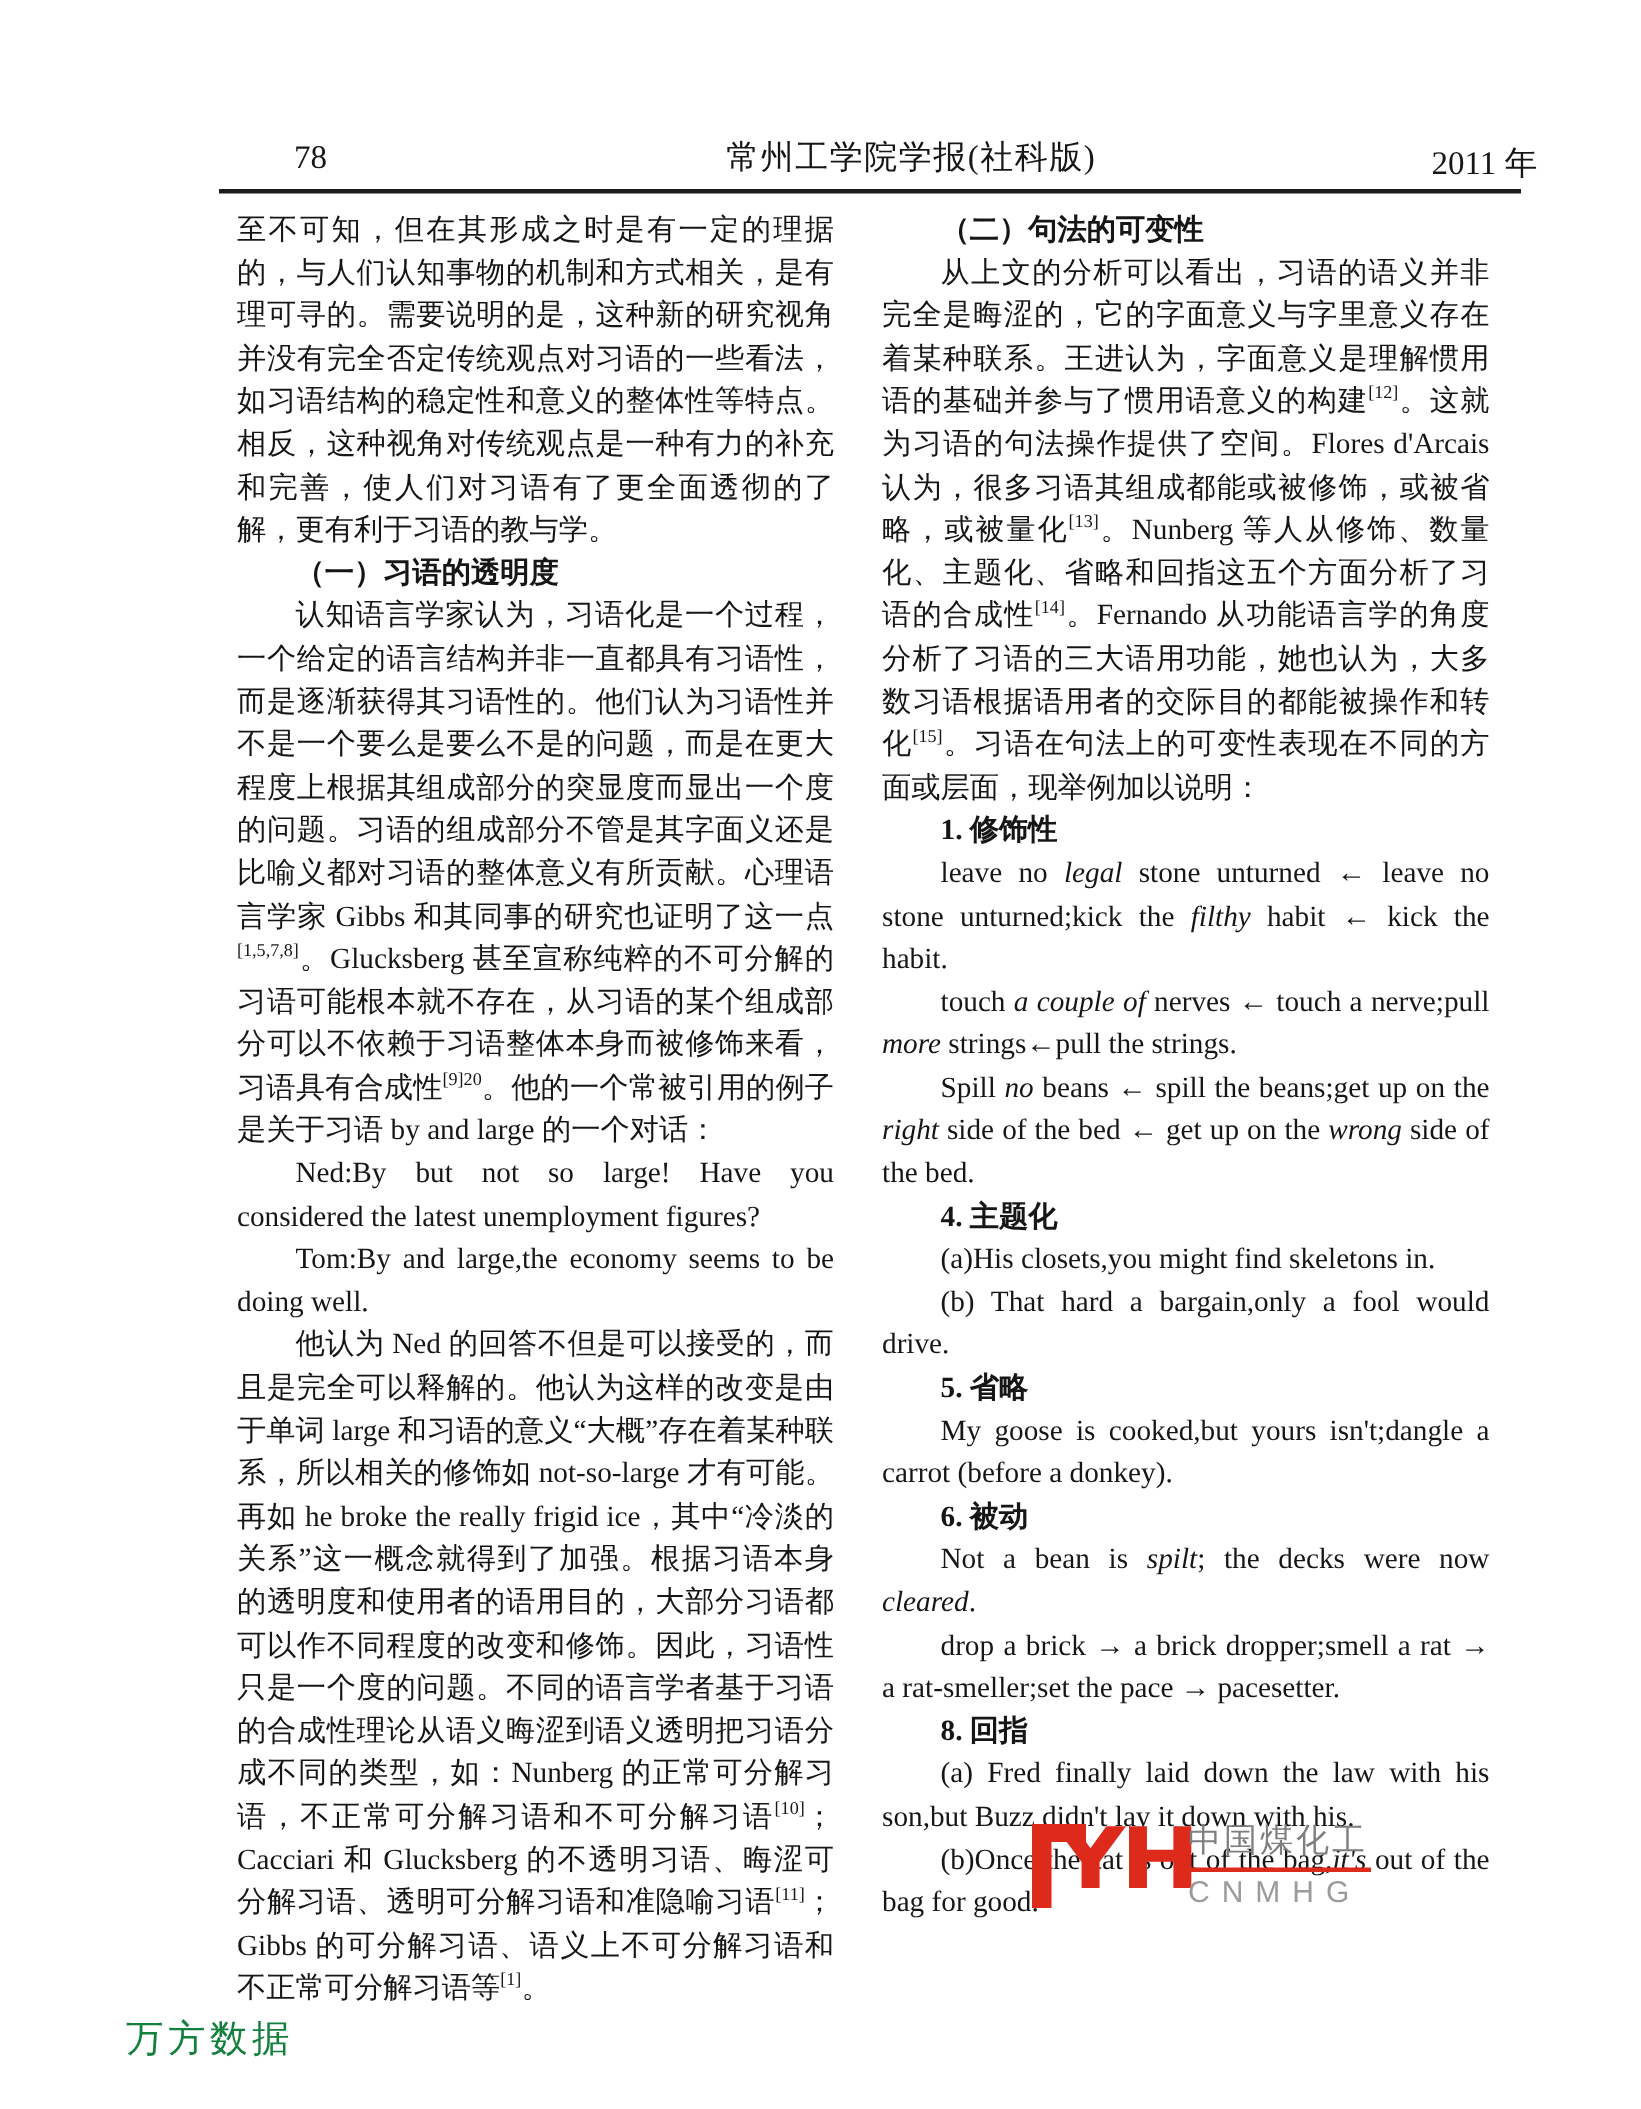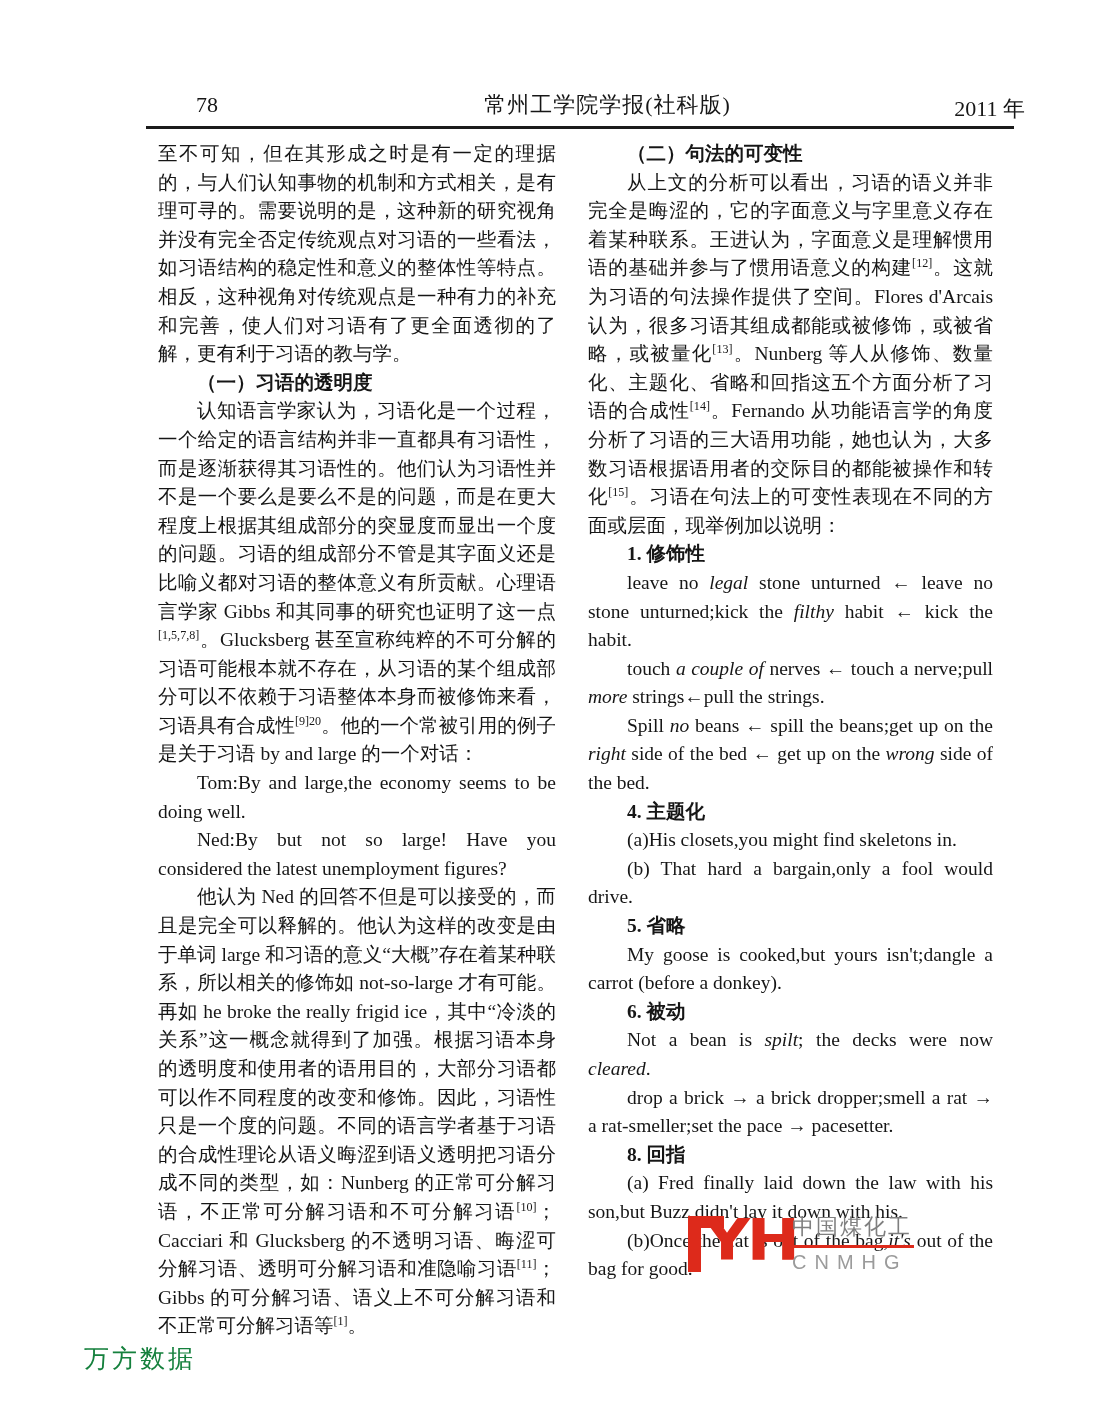--- a/index.html
+++ b/index.html
@@ -69,22 +69,22 @@
     <span class="pageno">78</span>
     <span class="jtitle">常州工学院学报(社科版)</span>
     <span class="year">2011 年</span>
   </div>
   <div class="rule"></div>
 
   <section class="col col-left" id="col-left">
       <p class="blk p noind"><span>至不可知，但在其形成之时是有一定的理据的，与人们认知事物的机制和方式相关，是有理可寻的。需要说明的是，这种新的研究视角并没有完全否定传统观点对习语的一些看法，如习语结构的稳定性和意义的整体性等特点。相反，这种视角对传统观点是一种有力的补充和完善，使人们对习语有了更全面透彻的了解，更有利于习语的教与学。</span></p>
       <p class="blk h"><span>（一）习语的透明度</span></p>
       <p class="blk p"><span>认知语言学家认为，习语化是一个过程，一个给定的语言结构并非一直都具有习语性，而是逐渐获得其习语性的。他们认为习语性并不是一个要么是要么不是的问题，而是在更大程度上根据其组成部分的突显度而显出一个度的问题。习语的组成部分不管是其字面义还是比喻义都对习语的整体意义有所贡献。心理语言学家 Gibbs 和其同事的研究也证明了这一点</span><sup>[1,5,7,8]</sup><span>。Glucksberg 甚至宣称纯粹的不可分解的习语可能根本就不存在，从习语的某个组成部分可以不依赖于习语整体本身而被修饰来看，习语具有合成性</span><sup>[9]20</sup><span>。他的一个常被引用的例子是关于习语 by and large 的一个对话：</span></p>
+      <p class="blk p"><span>Ned:By but not so large! Have you considered the latest unemployment figures?</span></p>
       <p class="blk p"><span>Tom:By and large,the economy seems to be doing well.</span></p>
-      <p class="blk p"><span>Ned:By but not so large! Have you considered the latest unemployment figures?</span></p>
       <p class="blk p"><span>他认为 Ned 的回答不但是可以接受的，而且是完全可以释解的。他认为这样的改变是由于单词 large 和习语的意义“大概”存在着某种联系，所以相关的修饰如 not-so-large 才有可能。再如 he broke the really frigid ice，其中“冷淡的关系”这一概念就得到了加强。根据习语本身的透明度和使用者的语用目的，大部分习语都可以作不同程度的改变和修饰。因此，习语性只是一个度的问题。不同的语言学者基于习语的合成性理论从语义晦涩到语义透明把习语分成不同的类型，如：Nunberg 的正常可分解习语，不正常可分解习语和不可分解习语</span><sup>[10]</sup><span>；Cacciari 和 Glucksberg 的不透明习语、晦涩可分解习语、透明可分解习语和准隐喻习语</span><sup>[11]</sup><span>；Gibbs 的可分解习语、语义上不可分解习语和不正常可分解习语等</span><sup>[1]</sup><span>。</span></p>
     </section>
   <section class="col col-right" id="col-right">
       <p class="blk h"><span>（二）句法的可变性</span></p>
       <p class="blk p"><span>从上文的分析可以看出，习语的语义并非完全是晦涩的，它的字面意义与字里意义存在着某种联系。王进认为，字面意义是理解惯用语的基础并参与了惯用语意义的构建</span><sup>[12]</sup><span>。这就为习语的句法操作提供了空间。Flores d'Arcais 认为，很多习语其组成都能或被修饰，或被省略，或被量化</span><sup>[13]</sup><span>。Nunberg 等人从修饰、数量化、主题化、省略和回指这五个方面分析了习语的合成性</span><sup>[14]</sup><span>。Fernando 从功能语言学的角度分析了习语的三大语用功能，她也认为，大多数习语根据语用者的交际目的都能被操作和转化</span><sup>[15]</sup><span>。习语在句法上的可变性表现在不同的方面或层面，现举例加以说明：</span></p>
       <p class="blk h"><span>1. 修饰性</span></p>
       <p class="blk p"><span>leave no </span><span class="it">legal</span><span> stone unturned ← leave no stone unturned;kick the </span><span class="it">filthy</span><span> habit ← kick the habit.</span></p>
       <p class="blk p"><span>touch </span><span class="it">a couple of</span><span> nerves ← touch a nerve;pull </span><span class="it">more</span><span> strings←pull the strings.</span></p>
       <p class="blk p"><span>Spill </span><span class="it">no</span><span> beans ← spill the beans;get up on the </span><span class="it">right</span><span> side of the bed ← get up on the </span><span class="it">wrong</span><span> side of the bed.</span></p>
       <p class="blk h"><span>4. 主题化</span></p>

